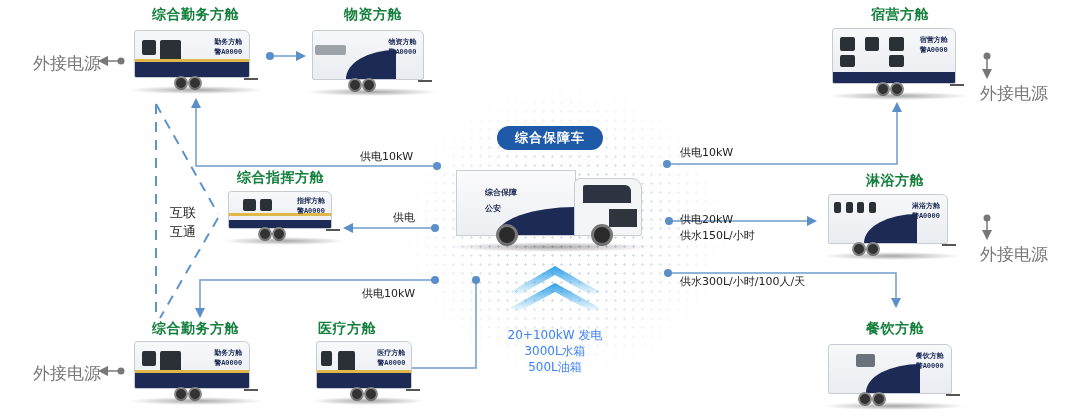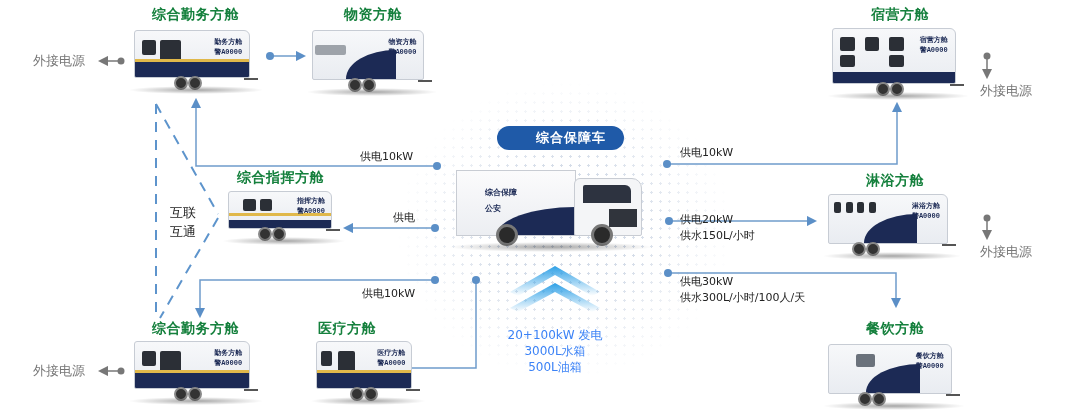--- a/index.html
+++ b/index.html
@@ -4,22 +4,22 @@
 <style>
   html,body{margin:0;padding:0;background:#ffffff;}
   body{width:1080px;height:419px;position:relative;overflow:hidden;font-family:"DejaVu Sans","Liberation Sans",sans-serif;}
   .dots{position:absolute;left:395px;top:80px;width:340px;height:300px;border-radius:50%;
     background-image:radial-gradient(circle,#d4dce8 1.2px,transparent 1.4px);
     background-size:9px 9px;
     -webkit-mask-image:radial-gradient(ellipse at center,rgba(0,0,0,1) 30%,rgba(0,0,0,0) 70%);
     mask-image:radial-gradient(ellipse at center,rgba(0,0,0,1) 30%,rgba(0,0,0,0) 70%);}
   .title{position:absolute;font-weight:bold;font-size:14px;color:#15803d;white-space:nowrap;letter-spacing:0.5px;}
   .label{position:absolute;font-size:11px;color:#222;white-space:nowrap;line-height:16px;}
-  .ext{position:absolute;font-size:13px;color:#777;white-space:nowrap;}
-  .center-pill{position:absolute;left:497px;top:126px;width:106px;height:24px;border-radius:12px;background:#1f5aa8;color:#fff;font-weight:bold;font-size:13px;text-align:center;line-height:24px;letter-spacing:1px;padding-left:21px;}
+  .ext{position:absolute;font-size:17px;color:#777;white-space:nowrap;}
+  .center-pill{position:absolute;left:497px;top:126px;width:106px;height:24px;border-radius:12px;background:#1f5aa8;color:#fff;font-weight:bold;font-size:13px;text-align:center;line-height:24px;letter-spacing:1px;}
   .spec{position:absolute;left:500px;top:327px;width:110px;text-align:center;font-size:12px;color:#3b82f6;line-height:16px;}
   svg.lines{position:absolute;left:0;top:0;}
   
   .veh{position:absolute;font-family:Liberation Mono, monospace;}
   .veh .body{position:absolute;left:0;top:0;right:8px;bottom:12px;background:linear-gradient(#f7f8fa,#e9ecf1);border:1px solid #c7ccd4;border-radius:3px 6px 2px 2px;overflow:hidden;}
   .veh .stripe{position:absolute;left:0;right:0;bottom:0;height:32%;background:#1c2a55;}
   .veh .stripe2{position:absolute;left:0;right:0;bottom:32%;height:3px;background:#e0b84a;}
   .veh .swoosh{position:absolute;left:30%;bottom:0;width:45%;height:60%;background:#1c2a55;border-radius:100% 0 0 0;}
   .veh .win{position:absolute;top:20%;width:12%;height:32%;background:#2b2f36;border-radius:2px;}
   .veh .side{position:absolute;right:6%;top:12%;font-size:7px;color:#1c2a55;font-weight:bold;line-height:10px;text-align:center;}
@@ -287,15 +287,14 @@
     <div class="hitch"></div>
     <div class="shadow"></div>
 </div>
 
 <div class="label" style="left:680px;top:145px">供电10kW</div>
 <div class="label" style="left:680px;top:212px">
   <div>供电20kW</div>
     <div>供水150L/小时</div>
 </div>
 <div class="label" style="left:680px;top:274px">
-  <div>供电30kW</div>
     <div>供水300L/小时/100人/天</div>
 </div>
 
 </body></html>

